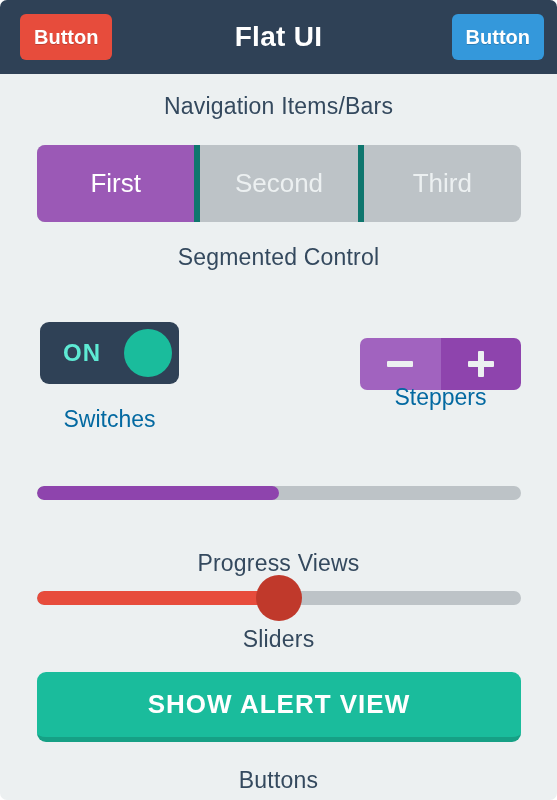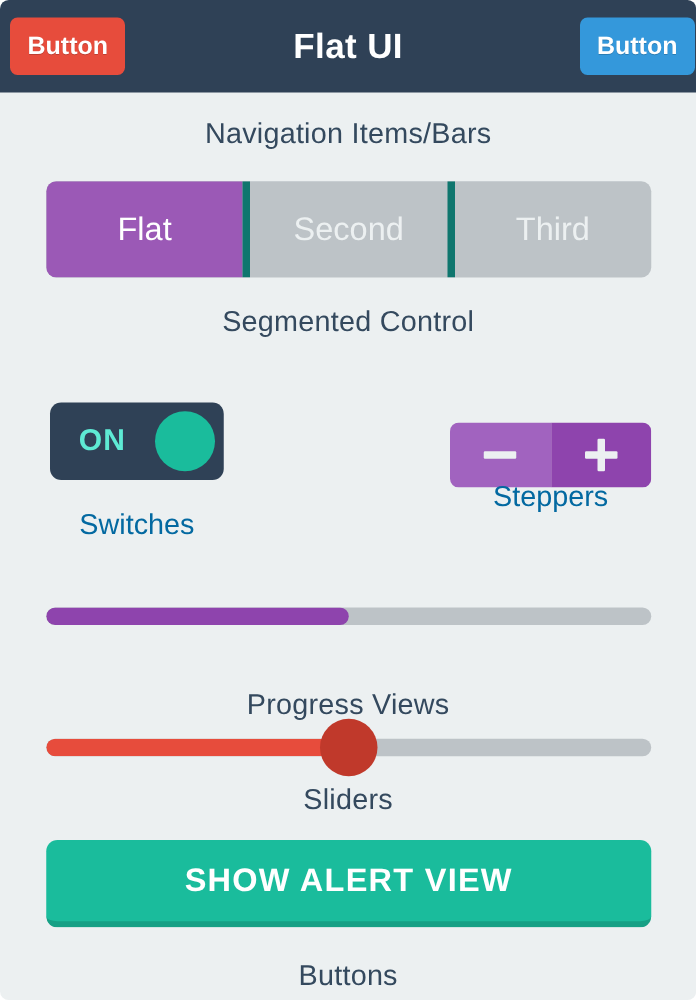--- a/index.html
+++ b/index.html
@@ -29,21 +29,21 @@
     position: absolute;
     left: 0;
     top: 0;
     width: 557px;
     height: 74px;
     background: #2f4156;
     display: flex;
     align-items: center;
     justify-content: space-between;
     box-sizing: border-box;
-    padding: 0 8px;
+    padding: 0 20px;
   }
   .nav-title {
     position: absolute;
     left: 0;
     right: 0;
     top: 21px;
     text-align: center;
     color: #ffffff;
     font-size: 28px;
     font-weight: bold;
@@ -261,21 +261,21 @@
 
   <div class="navbar">
     <button class="nav-btn nav-btn-left">Button</button>
     <div class="nav-title">Flat UI</div>
     <button class="nav-btn nav-btn-right">Button</button>
   </div>
 
   <div class="caption" style="top:93px;">Navigation Items/Bars</div>
 
   <div class="segmented">
-    <div class="seg selected">Flat</div>
+    <div class="seg selected">First</div>
     <div class="seg divider">Second</div>
     <div class="seg divider">Third</div>
   </div>
 
   <div class="caption" style="top:244px;">Segmented Control</div>
 
   <div class="switch">
     <span class="switch-label">ON</span>
     <span class="switch-knob"></span>
   </div>

